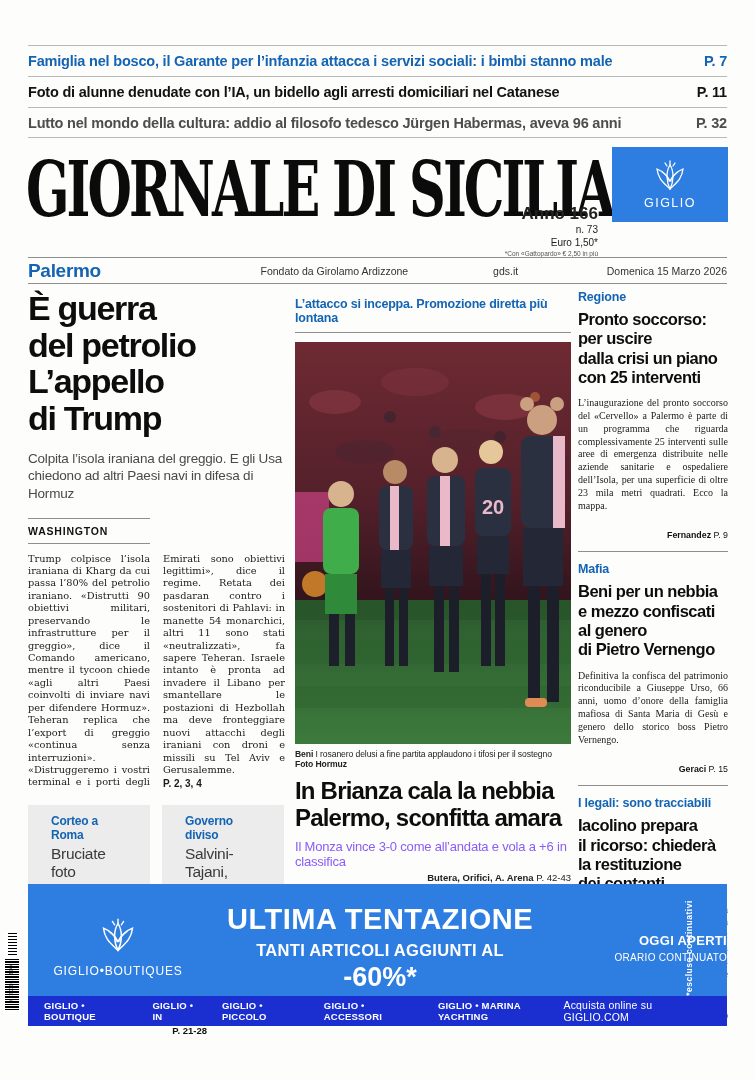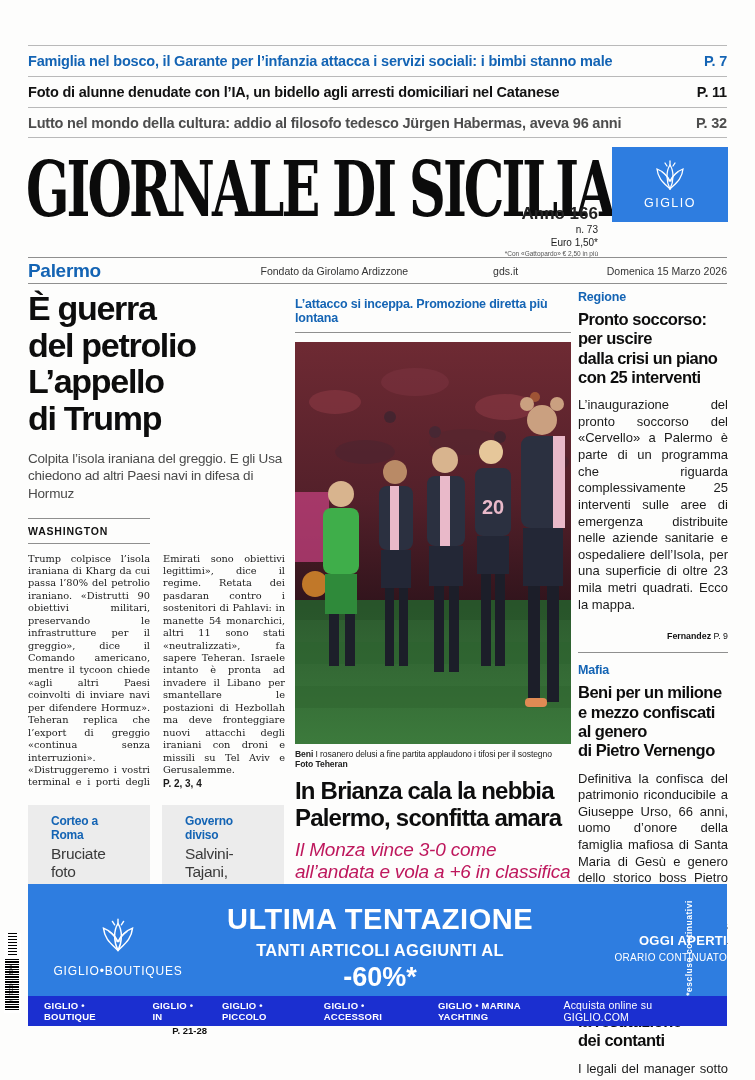--- a/index.html
+++ b/index.html
@@ -100,29 +100,29 @@
       linear-gradient(180deg, #9aa3ad 0 30%, #6f7d6a 30% 60%, #3f7a38 60% 100%);
   }
 
   
   .col-mid { position:absolute; left:295px; top:297px; width:276px; }
   .mid-kicker { font-size:12.5px; font-weight:bold; color:#1464b4; letter-spacing:-0.2px; padding-bottom:7px; border-bottom:1px solid #8f8f8f; }
   .photo { margin-top:9px; width:276px; height:402px; display:block; }
   .caption { margin-top:5px; font-size:8.6px; color:#222; letter-spacing:-0.1px; }
   .caption b { font-weight:bold; }
   .mid-headline { margin-top:9px; font-size:24px; line-height:1.12; font-weight:bold; letter-spacing:-0.8px; color:#0d0d0d; }
-  .mid-standfirst { margin-top:7px; font-size:19px; color:#be185d; letter-spacing:-0.2px;font-style:italic; }
+  .mid-standfirst { margin-top:7px; font-size:13px; color:#8b5cf6; letter-spacing:-0.2px; }
   .mid-byline { margin-top:3px; text-align:right; font-size:9.5px; color:#222; }
   .mid-byline .names { font-weight:bold; }
 
   
   .col-right { position:absolute; left:578px; top:290px; width:150px; }
   .rsec .kick { font-size:12.5px; font-weight:bold; color:#1464b4; letter-spacing:-0.2px; }
   .rsec .hl { margin-top:6px; font-size:16.5px; line-height:1.17; font-weight:bold; letter-spacing:-0.5px; color:#0d0d0d; }
-  .rsec .bd { margin-top:10px; font-family:Liberation Sans, sans-serif; font-size:13px; line-height:1.28; text-align:justify; color:#1b1b1b; }
+  .rsec .bd { margin-top:10px; font-family:Liberation Serif, serif; font-size:10px; line-height:1.28; text-align:justify; color:#1b1b1b; }
   .rsec .by { margin-top:18px; text-align:right; font-size:8.8px; }
   .rsec .by .nm { font-weight:bold; }
   .rdiv { border-top:1px solid #8f8f8f; margin:11px 0 10px; }
 
   
   .ad {
     position:absolute; left:28px; top:884px; width:699px; height:127px;
     background:#2e7de0; color:#fff; display:flex; align-items:center;
   }
   .ad-left { width:180px; text-align:center; }
@@ -325,21 +325,21 @@
         <rect x="258" y="94" width="12" height="92" fill="#e9b9c9"></rect>
         <text x="246" y="228" font-family="Liberation Sans, sans-serif" font-size="26" font-weight="bold" fill="#e9b9c9" text-anchor="middle">96</text>
         <rect x="228" y="186" width="40" height="58" fill="#232736"></rect>
         <rect x="233" y="244" width="12" height="116" fill="#1c1e29"></rect>
         <rect x="252" y="244" width="12" height="116" fill="#1c1e29"></rect>
         <rect x="230" y="356" width="22" height="9" rx="4" fill="#e08a54"></rect>
       </g>
     </svg>
 
     <div class="caption">
-      <b>Beni</b><span> I rosanero delusi a fine partita applaudono i tifosi per il sostegno </span><b>Foto Teheran</b>
+      <b>Beni</b><span> I rosanero delusi a fine partita applaudono i tifosi per il sostegno </span><b>Foto Hormuz</b>
     </div>
 
     <div class="mid-headline ml">In Brianza cala la nebbia
 Palermo, sconfitta amara</div>
     <div class="mid-standfirst">Il Monza vince 3-0 come all’andata e vola a +6 in classifica</div>
     <div class="mid-byline">
       <span class="names">Butera, Orifici, A. Arena</span>
       <span>P. 42-43</span>
     </div>
   </div>
@@ -353,21 +353,21 @@
 con 25 interventi</div>
       <div class="bd">L’inaugurazione del pronto soccorso del «Cervello» a Palermo è parte di un programma che riguarda complessivamente 25 interventi sulle aree di emergenza distribuite nelle aziende sanitarie e ospedaliere dell’Isola, per una superficie di oltre 23 mila metri quadrati. Ecco la mappa.</div>
       <div class="by">
         <span class="nm">Fernandez</span>
         <span>P. 9</span>
       </div>
     </div>
     <div class="rdiv"></div>
     <div class="rsec">
       <div class="kick">Mafia</div>
-      <div class="hl ml">Beni per un milione
+      <div class="hl ml">Beni per un nebbia
 e mezzo confiscati
 al genero
 di Pietro Vernengo</div>
       <div class="bd">Definitiva la confisca del patrimonio riconducibile a Giuseppe Urso, 66 anni, uomo d’onore della famiglia mafiosa di Santa Maria di Gesù e genero dello storico boss Pietro Vernengo.</div>
       <div class="by">
         <span class="nm">Geraci</span>
         <span>P. 15</span>
       </div>
     </div>
     <div class="rdiv"></div>

